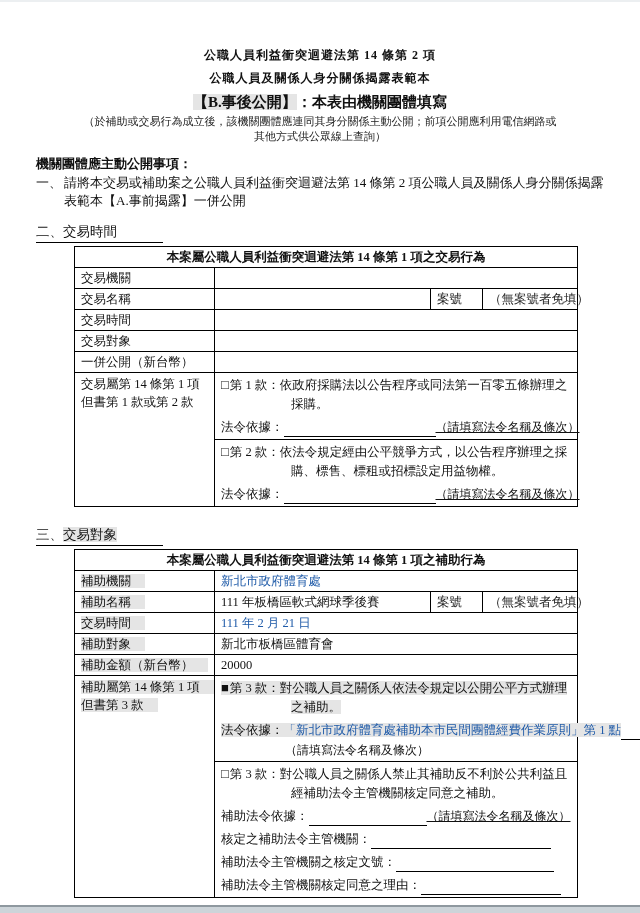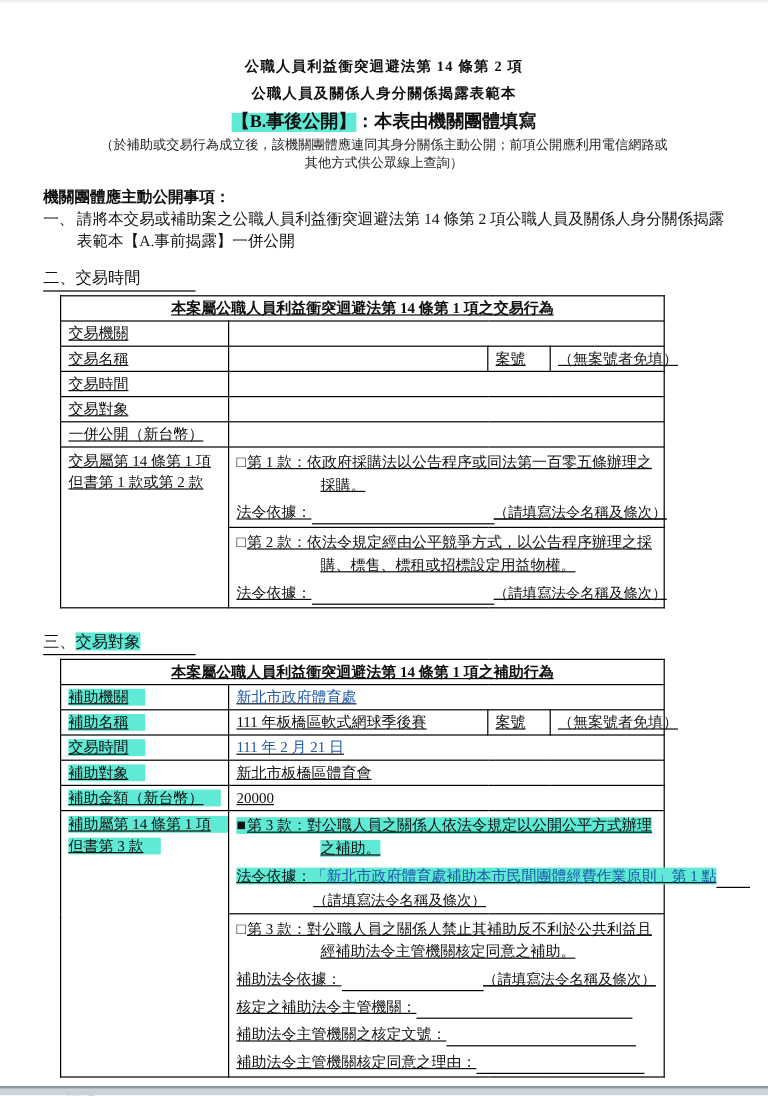--- a/index.html
+++ b/index.html
@@ -13,34 +13,34 @@
     width: 640px; height: 913px;
     background: #fff;
     border-top: 2px solid #eceff1;
     overflow: hidden;
     position: relative;
     padding-top: 42px;
   }
   
   .title-line { text-align: center; font-weight: bold; font-size: 12px; line-height: 23px; letter-spacing: 1px; }
   .title-line3 { text-align: center; font-weight: bold; font-size: 15px; line-height: 21px; margin-top: 2px; }
-  .hl { background: #5eead4; }
+  .hl { background: #e5e5e5; }
   .note { text-align: center; font-size: 11px; line-height: 15px; color: #222; width: 600px; margin: 1px auto 0; }
   
   .notice { margin: 11px 0 0 36px; width: 574px; font-size: 13px; }
   .notice-heading { font-weight: bold; line-height: 18px; }
   .notice-item { display: flex; line-height: 18px; margin-top: 1px; }
   .notice-item .marker { width: 28px; flex: 0 0 28px; }
   .notice-item .txt { flex: 1; }
   
   .section-h { margin: 13px 0 3px 36px; font-size: 13.5px; }
   .section-h .sec-line { display: inline-block; border-bottom: 1px solid #000; padding-right: 46px; padding-bottom: 1px; }
   .section-h3 { margin-top: 19px; }
   
-  table.form-table { border-collapse: collapse; margin-left: 50px; width: 504px; table-layout: fixed; text-decoration: underline; }
+  table.form-table { border-collapse: collapse; margin-left: 74px; width: 504px; table-layout: fixed; }
   table.form-table td { border: 1px solid #000; font-size: 12.5px; padding: 2px 6px; line-height: 16px; vertical-align: top; }
   td.tbl-title { text-align: center; font-weight: bold; font-size: 13px; padding: 3px 2px; }
   td.lbl { white-space: nowrap; }
   td.lbl .hl { padding-right: 14px; }
   td.case-lbl { padding: 2px 4px; }
   td.hint-cell { text-align: right; font-size: 11px; color: #222; white-space: nowrap; padding-top: 4px; }
   td.val.blue-v { color: #1e5aa8; }
   .blue { color: #1e5aa8; }
   .clause-cell { padding: 4px 7px 5px; }
   .clause-line { padding-left: 70px; text-indent: -70px; line-height: 19px; }

